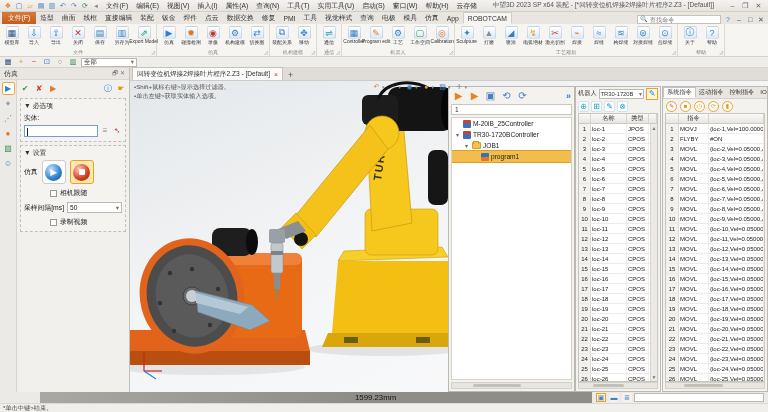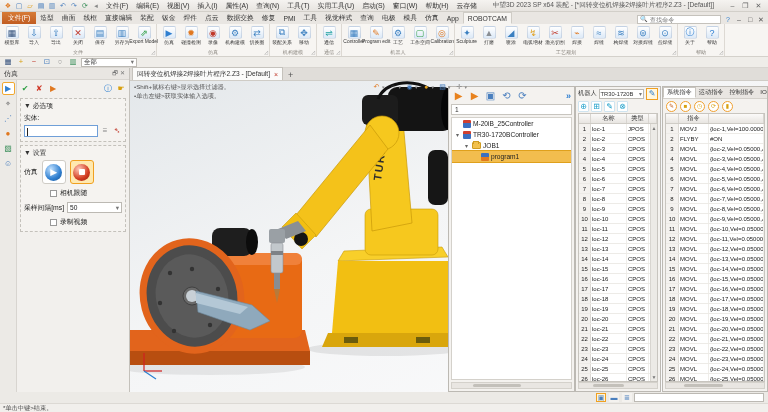--- a/index.html
+++ b/index.html
@@ -960,20 +960,23 @@
           <span style="flex: 1 1 0%;">{loc-25,Vel=0.05000,A</span>
         </div>
       </div>
   </div>
   <div class="hscroll">
       <b></b>
     </div>
 </div>
 
 <div class="bottombar">
+  <div class="meas-bar">
+    <span class="meas-text">1599.23mm</span>
+  </div>
   <div class="bb-icons" id="bb-icons">
       <span class="ico bb-ico selected" style="color: rgb(74, 127, 190);">▣</span>
       <span class="ico bb-ico" style="color: rgb(74, 127, 190);">▬</span>
       <span class="ico bb-ico" style="color: rgb(74, 127, 190);">≣</span>
     </div>
   <div class="bb-input"></div>
 </div>
 <div class="statusbar">
   <span>*单击中键&gt;结束。</span>
 </div>

